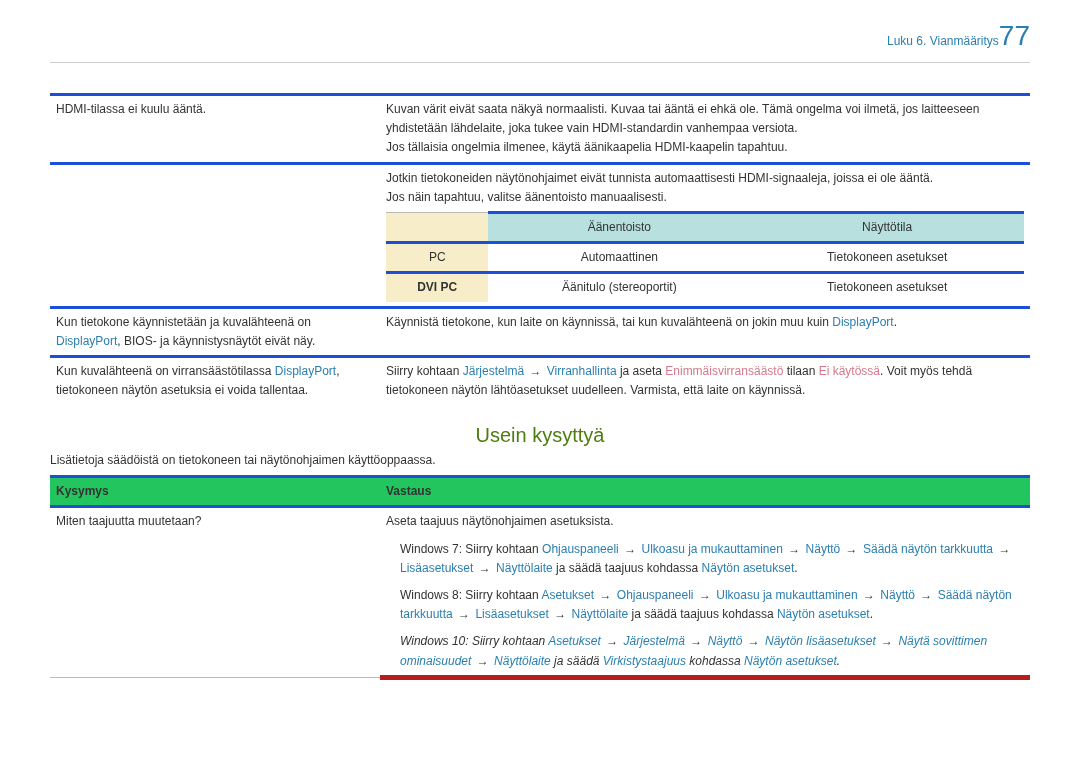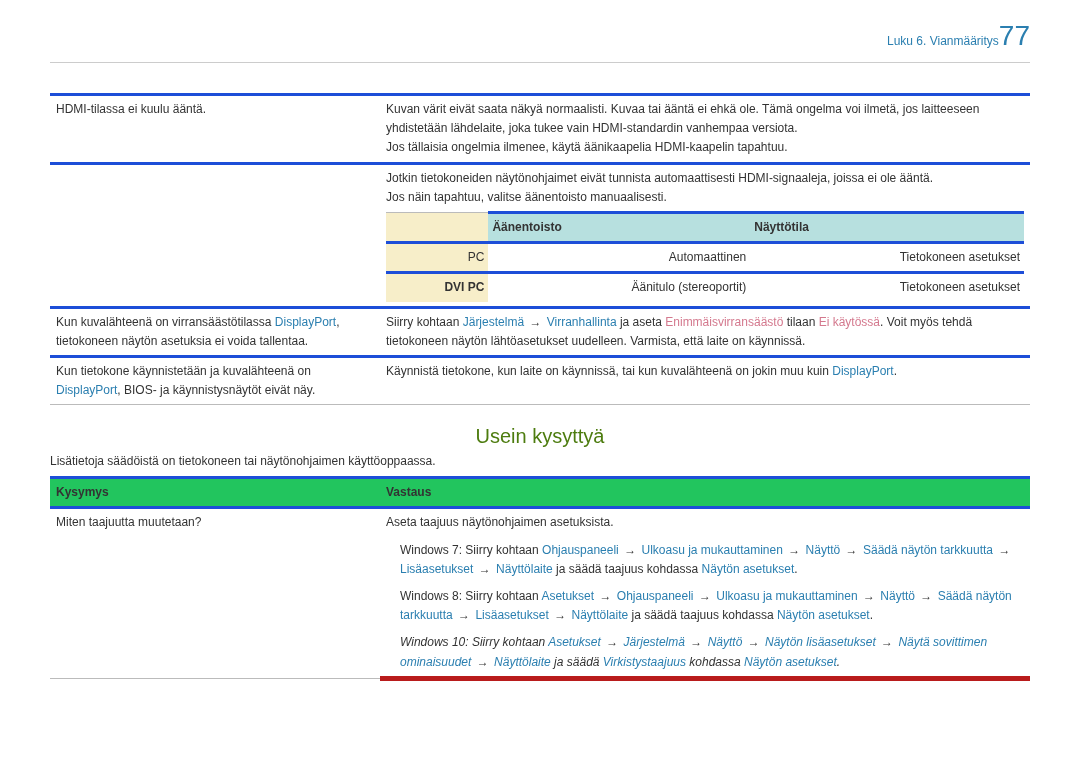--- a/index.html
+++ b/index.html
@@ -41,27 +41,27 @@
     }
     td, th {
       padding: 4px 6px;
       text-align: left;
       vertical-align: top;
       border-top: 3px solid #1d4ed8;
       line-height: 1.6;
     }
     .sub-table th {
       background: #b7e0df;
-      text-align: left;
-      font-weight: bold;
+      text-align: center;
+      font-weight: normal;
       font-size: 12px;
       padding: 4px;
     }
     .sub-table td {
-      text-align: right;
+      text-align: center;
       padding: 4px;
     }
     .sub-td-left {
       background: #f7eec9;
       text-align: center;
       font-weight: normal;
     }
     .sub-td-left.bold {
       font-weight: bold;
     }
@@ -135,33 +135,33 @@
         <tr>
           <td class="sub-td-left bold">DVI PC</td>
           <td>Äänitulo (stereoportit)</td>
           <td>Tietokoneen asetukset</td>
         </tr>
       </tbody>
           </table>
     </td>
   </tr>
   <tr>
+    <td class="col-left" style="border-bottom:1px solid #bbb;">
+      <span>Kun tietokone käynnistetään ja kuvalähteenä on </span><span class="link">DisplayPort</span><span>, BIOS- ja käynnistysnäytöt eivät näy.</span>
+    </td>
+    <td style="border-bottom:1px solid #bbb;">
+      <span>Käynnistä tietokone, kun laite on käynnissä, tai kun kuvalähteenä on jokin muu kuin </span><span class="link">DisplayPort</span><span>.</span>
+    </td>
+  </tr>
+  <tr>
     <td class="col-left">
       <span>Kun kuvalähteenä on virransäästötilassa </span><span class="link">DisplayPort</span><span>, tietokoneen näytön asetuksia ei voida tallentaa.</span>
     </td>
     <td>
       <span>Siirry kohtaan </span><span class="link">Järjestelmä</span> <span class="arrow">→</span> <span class="link">Virranhallinta</span><span> ja aseta </span><span class="pink">Enimmäisvirransäästö</span><span> tilaan </span><span class="pink">Ei käytössä</span><span>. Voit myös tehdä tietokoneen näytön lähtöasetukset uudelleen. Varmista, että laite on käynnissä.</span>
-    </td>
-  </tr>
-  <tr>
-    <td class="col-left" style="border-bottom:1px solid #bbb;">
-      <span>Kun tietokone käynnistetään ja kuvalähteenä on </span><span class="link">DisplayPort</span><span>, BIOS- ja käynnistysnäytöt eivät näy.</span>
-    </td>
-    <td style="border-bottom:1px solid #bbb;">
-      <span>Käynnistä tietokone, kun laite on käynnissä, tai kun kuvalähteenä on jokin muu kuin </span><span class="link">DisplayPort</span><span>.</span>
     </td>
   </tr>
 </tbody>
   </table>
 
 <h2 class="section">Usein kysyttyä</h2>
 <div class="sub-desc">Lisätietoja säädöistä on tietokoneen tai näytönohjaimen käyttöoppaassa.</div>
 
 <table class="faq-table">
   <tbody>

